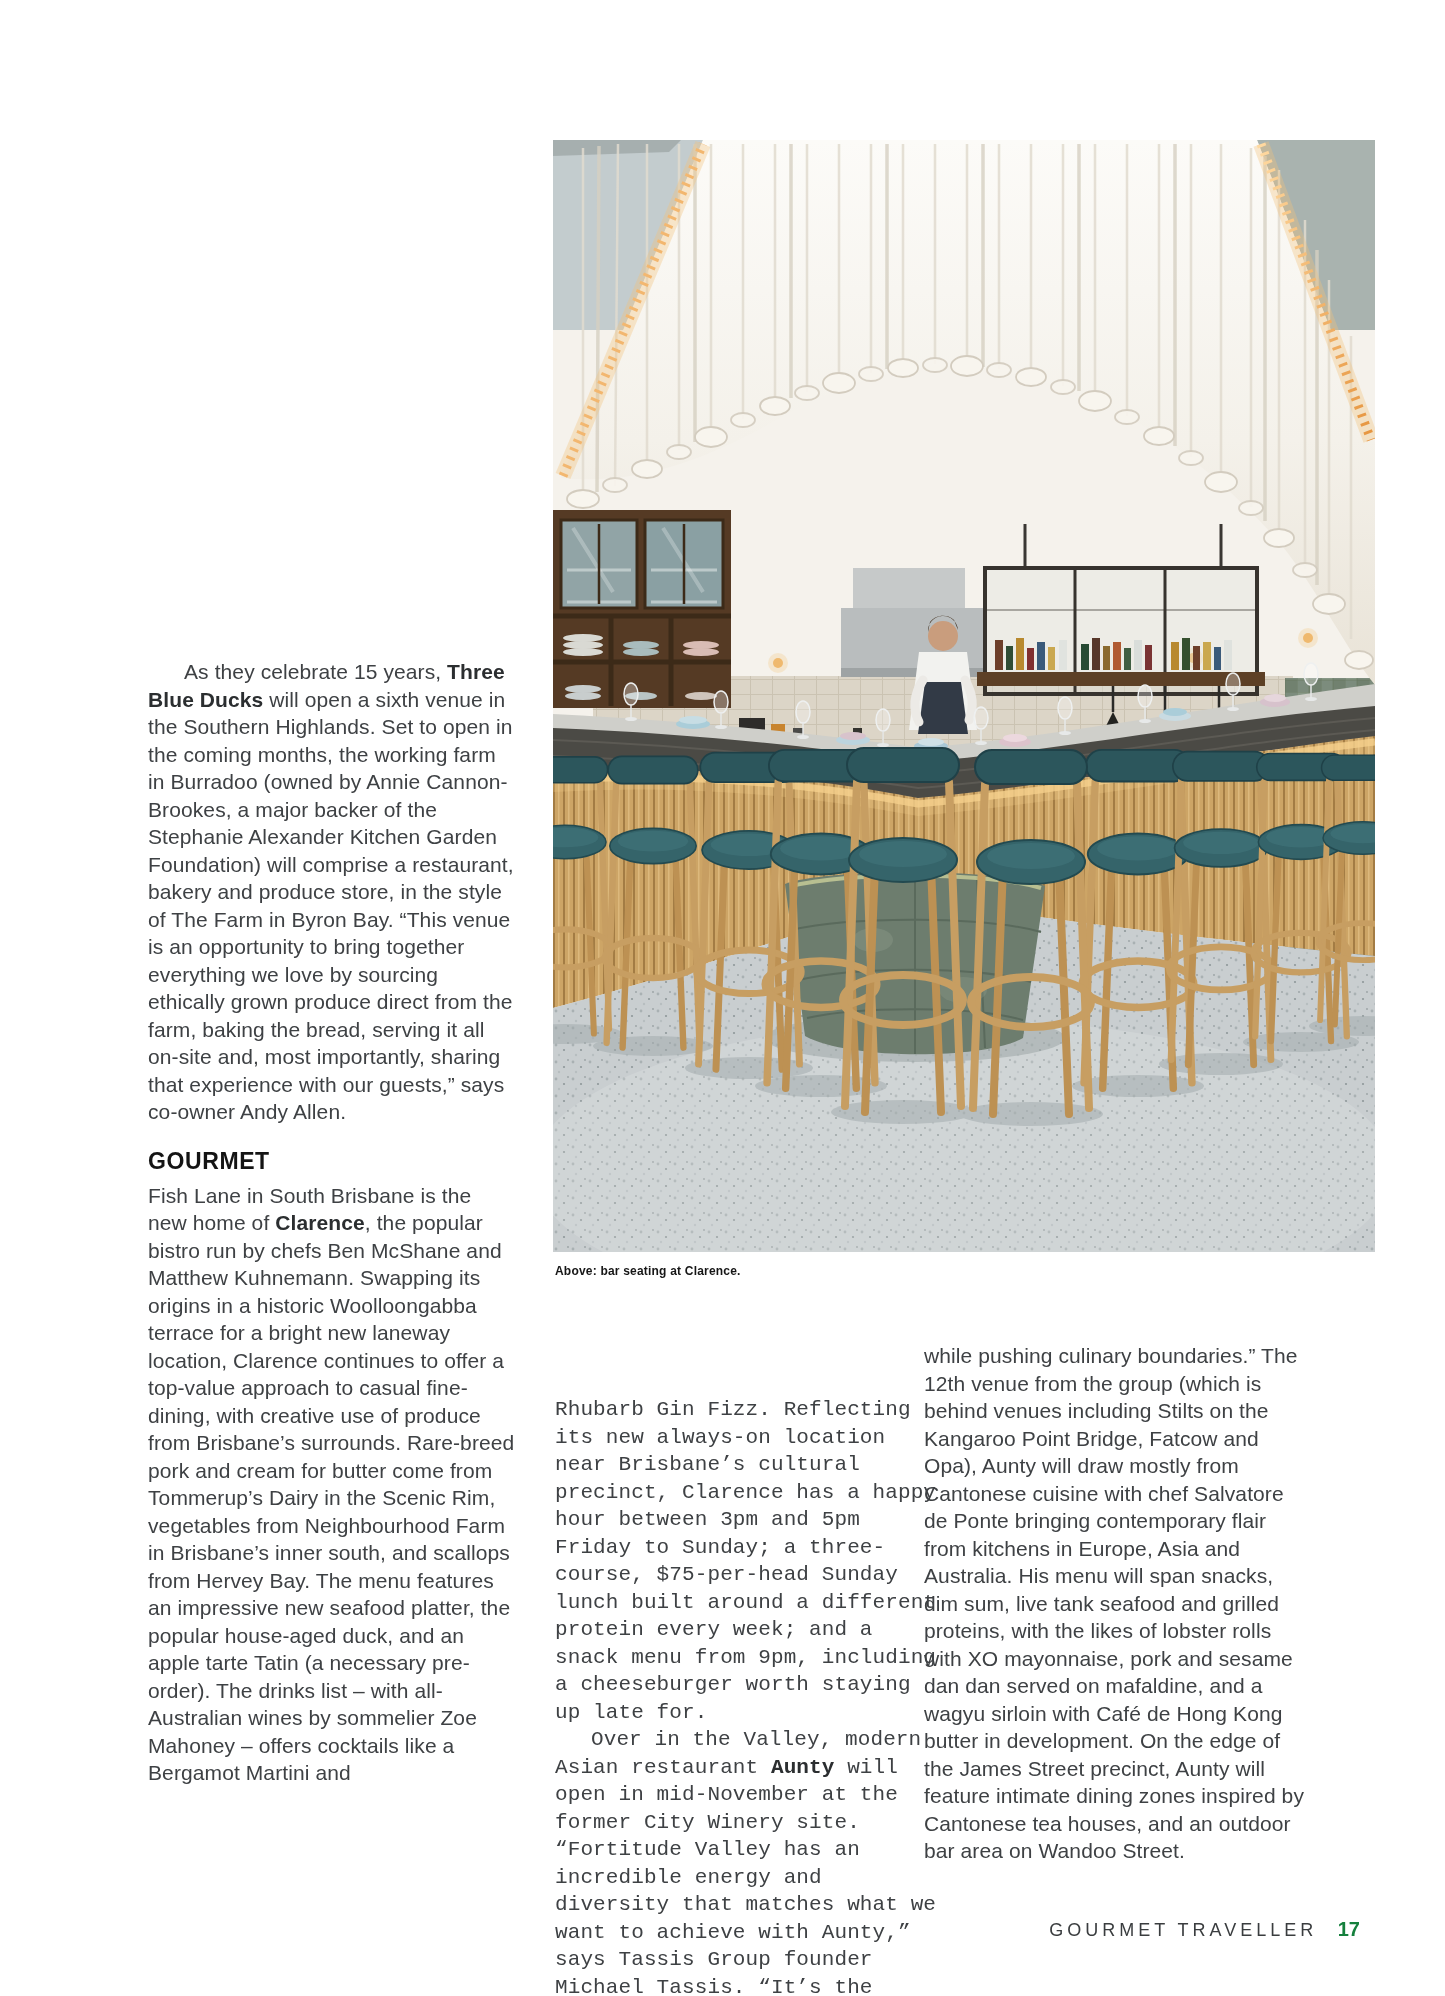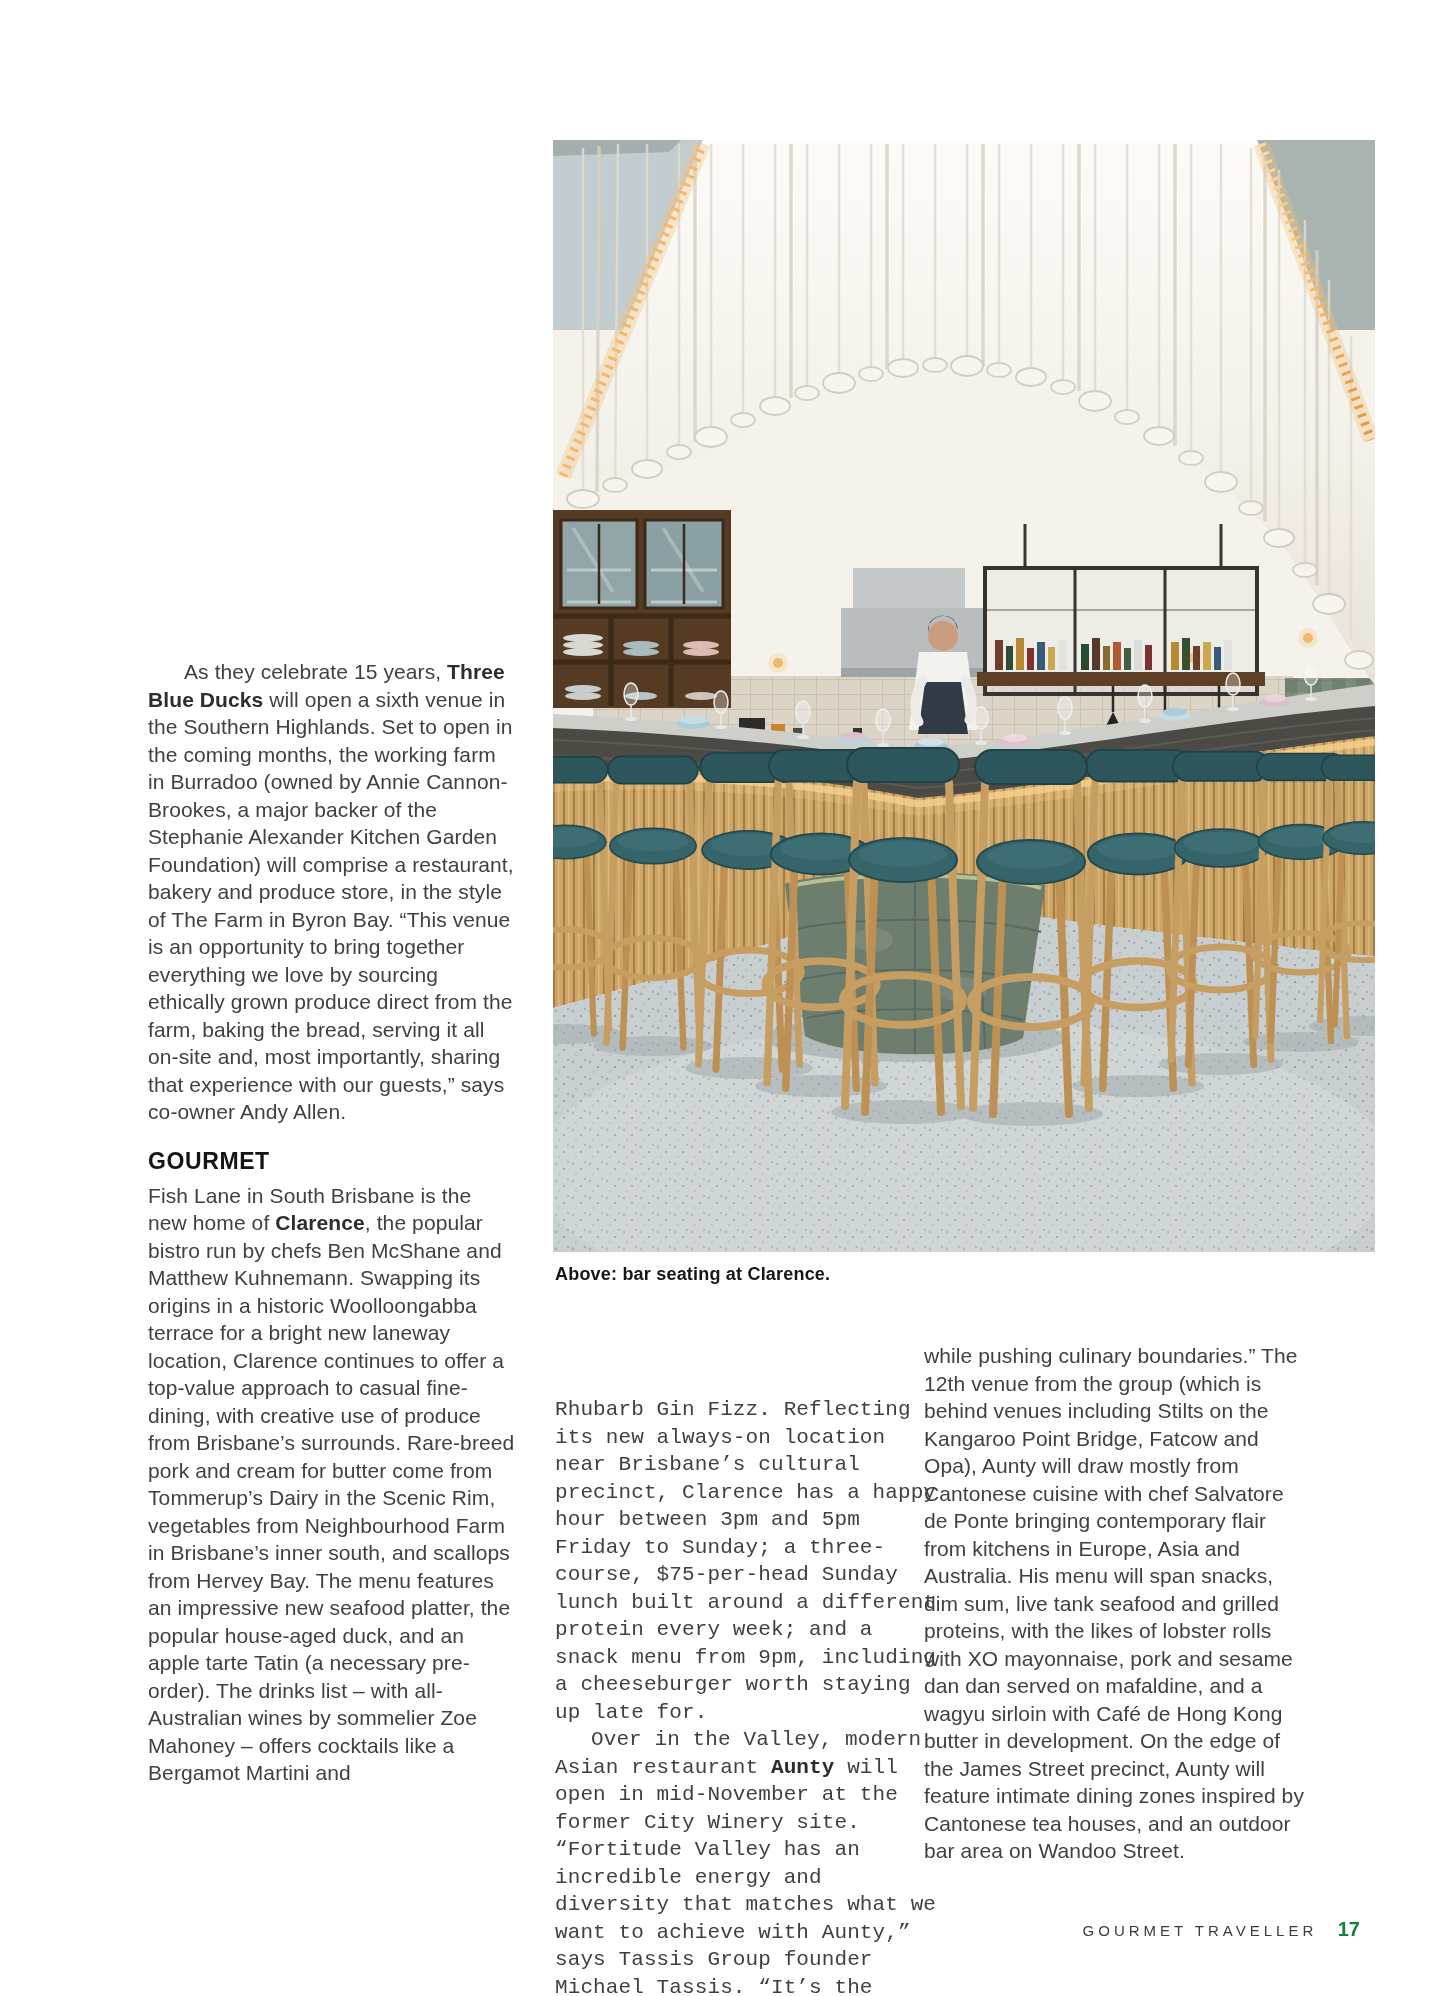--- a/index.html
+++ b/index.html
@@ -15,27 +15,27 @@
   .para.indent{text-indent:36px;}
   .para .bold{font-weight:bold;color:#2b2e30;}
   .section-heading{
     font-size:23px;font-weight:bold;color:#141414;letter-spacing:.6px;
     margin:21px 0 7px 0;line-height:28px;
   }
   .photo-wrap{position:absolute;left:553px;top:140px;width:822px;height:1112px;background:#e9e7e3;}
   .photo-wrap svg{display:block;}
   .caption{
     position:absolute;left:555px;top:1264px;width:520px;
-    font-size:18px;font-weight:bold;color:#161616;letter-spacing:.2px;
+    font-size:12px;font-weight:bold;color:#161616;letter-spacing:.2px;
   }
   .footer{
     position:absolute;top:1918px;left:0;right:85px;text-align:right;white-space:nowrap;
   }
   .footer .mag{
-    font-size:15px;letter-spacing:4px;color:#3a3d3f;vertical-align:baseline;margin-left:41px;
+    font-size:18px;letter-spacing:4px;color:#3a3d3f;vertical-align:baseline;margin-left:41px;
   }
   .footer .pagenum{
     font-size:20px;font-weight:bold;color:#15803d;margin-left:16px;letter-spacing:0;
   }
 </style>
 </head>
 <body>
 
 <div id="page">
 

